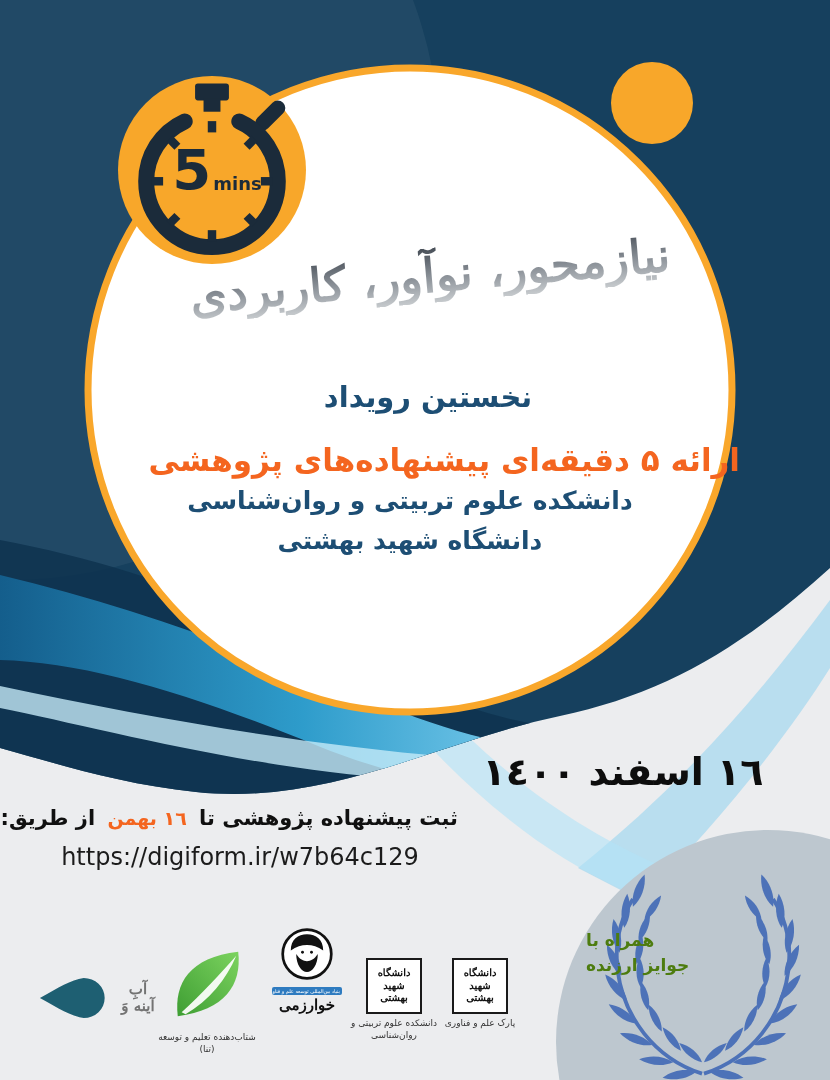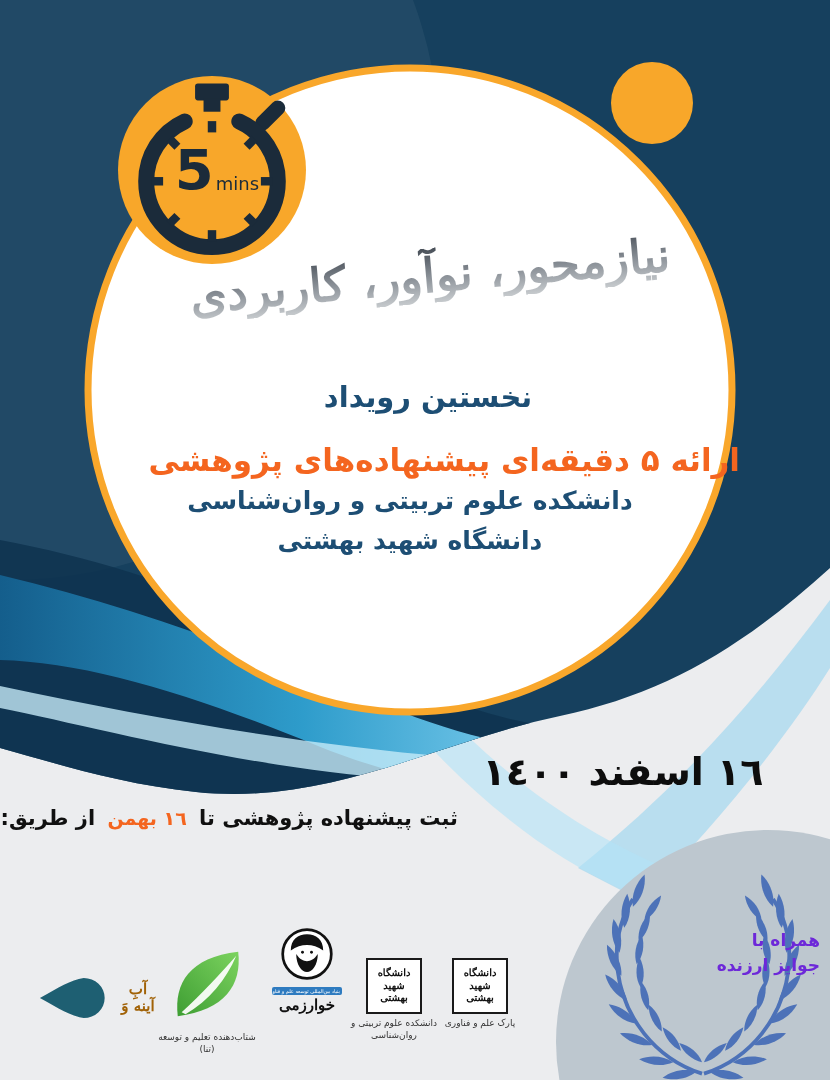--- a/index.html
+++ b/index.html
@@ -16,21 +16,21 @@
     position:absolute;left:118px;top:76px;width:188px;height:188px;border-radius:50%;
     background:#F8A72A;z-index:3;
   }
   .badge svg{position:absolute;left:0;top:0;width:100%;height:100%;}
   .badge-text{
     position:absolute;left:0;top:0;width:100%;height:100%;
     display:flex;align-items:center;justify-content:center;
     color:#1B2B3A;
   }
   .badge-num{font-size:56px;font-weight:bold;line-height:1;margin-left:10px;}
-  .badge-unit{font-size:18px;font-weight:normal;margin-top:26px;margin-left:2px;}
+  .badge-unit{font-size:18px;font-weight:bold;margin-top:26px;margin-left:2px;}
 
   
   .tagline{
     left:90px;top:248px;width:680px;text-align:center;
     font-family:"DejaVu Serif","Liberation Serif",serif;
     font-size:47px;font-weight:bold;transform:rotate(-5deg);
     background:linear-gradient(180deg,#474E57 0%,#8D939A 55%,#C6CACD 100%);
     -webkit-background-clip:text;background-clip:text;
     color:#7D848C;-webkit-text-fill-color:transparent;
     white-space:nowrap;
@@ -43,29 +43,29 @@
   .date{left:448px;top:750px;width:350px;text-align:center;font-size:38px;font-weight:bold;color:#0D0D0D;white-space:nowrap;}
 
   .reg{left:22px;top:806px;width:436px;text-align:center;font-size:21px;font-weight:bold;color:#101010;white-space:nowrap;}
   .reg .deadline{color:#F4651F;font-size:19px;margin:0 5px;}
   .url{left:22px;top:843px;width:436px;text-align:center;font-size:24px;color:#1B1B1B;}
 
   
   .wreath{left:586px;top:874px;width:234px;height:216px;z-index:2;}
   .wreath svg{position:absolute;left:0;top:0;width:100%;height:100%;}
   .prize-text{
-    position:absolute;left:0;top:54px;width:100%;text-align:right;
-    font-size:17px;font-weight:bold;color:#6d28d9;line-height:1.45;
+    position:absolute;left:0;top:54px;width:100%;text-align:left;
+    font-size:17px;font-weight:bold;color:#4d7c0f;line-height:1.45;
   }
 
   
   .logo{position:absolute;z-index:2;text-align:center;}
   .logo .caption{font-size:9px;color:#333;margin-top:4px;line-height:1.3;}
   .logo-ab{left:38px;top:948px;width:122px;height:100px;display:flex;align-items:center;}
-  .ab-label{width:40px;font-size:15px;font-weight:bold;color:#a16207;line-height:1.15;
+  .ab-label{width:40px;font-size:15px;font-weight:bold;color:#737373;line-height:1.15;
     font-family:"DejaVu Serif","Liberation Serif",serif;}
   .logo-tana{left:152px;top:946px;width:110px;}
   .logo-kh{left:266px;top:927px;width:82px;}
   .kh-banner{width:66px;margin:2px auto 0;background:#2E7BC0;color:#fff;font-size:5px;
     padding:1px 2px;border-radius:2px;white-space:nowrap;overflow:hidden;}
   .kh-name{font-size:15px;font-weight:bold;color:#111;margin-top:1px;
     font-family:"DejaVu Serif","Liberation Serif",serif;}
   .logo-sbu1{left:348px;top:958px;width:92px;}
   .logo-sbu2{left:444px;top:958px;width:72px;}
   .sbu-mark{
@@ -145,20 +145,21 @@
   <div class="layer faculty" dir="rtl">دانشکده علوم تربیتی و روان‌شناسی</div>
   <div class="layer university" dir="rtl">دانشگاه شهید بهشتی</div>
 
   <div class="layer date" dir="rtl">١٦ اسفند ١٤٠٠</div>
 
   <div class="layer reg" dir="rtl">
     <span>ثبت پیشنهاده پژوهشی تا</span>
     <span class="deadline">١٦ بهمن</span>
     <span>از طریق:</span>
   </div>
+  <div class="layer url" dir="ltr">https://digiform.ir/w7b64c129</div>
 
   <div class="layer wreath">
     <svg viewBox="0 0 234 225">
       <defs>
         <path id="leafShape" d="M0,0 C5,-9 5,-21 0,-31 C-5,-21 -5,-9 0,0 Z"></path>
       </defs>
       <g id="wreath-branch" fill="#4D72B8">
         <path d="M116,208 C66,192 34,148 28,100 C25,74 30,48 44,26" fill="none" stroke="#4D72B8" stroke-width="4"></path>
         <use href="#leafShape" transform="translate(110,206) rotate(-100) scale(1.15)"></use>
         <use href="#leafShape" transform="translate(86,196) rotate(-85) scale(1.15)"></use>

